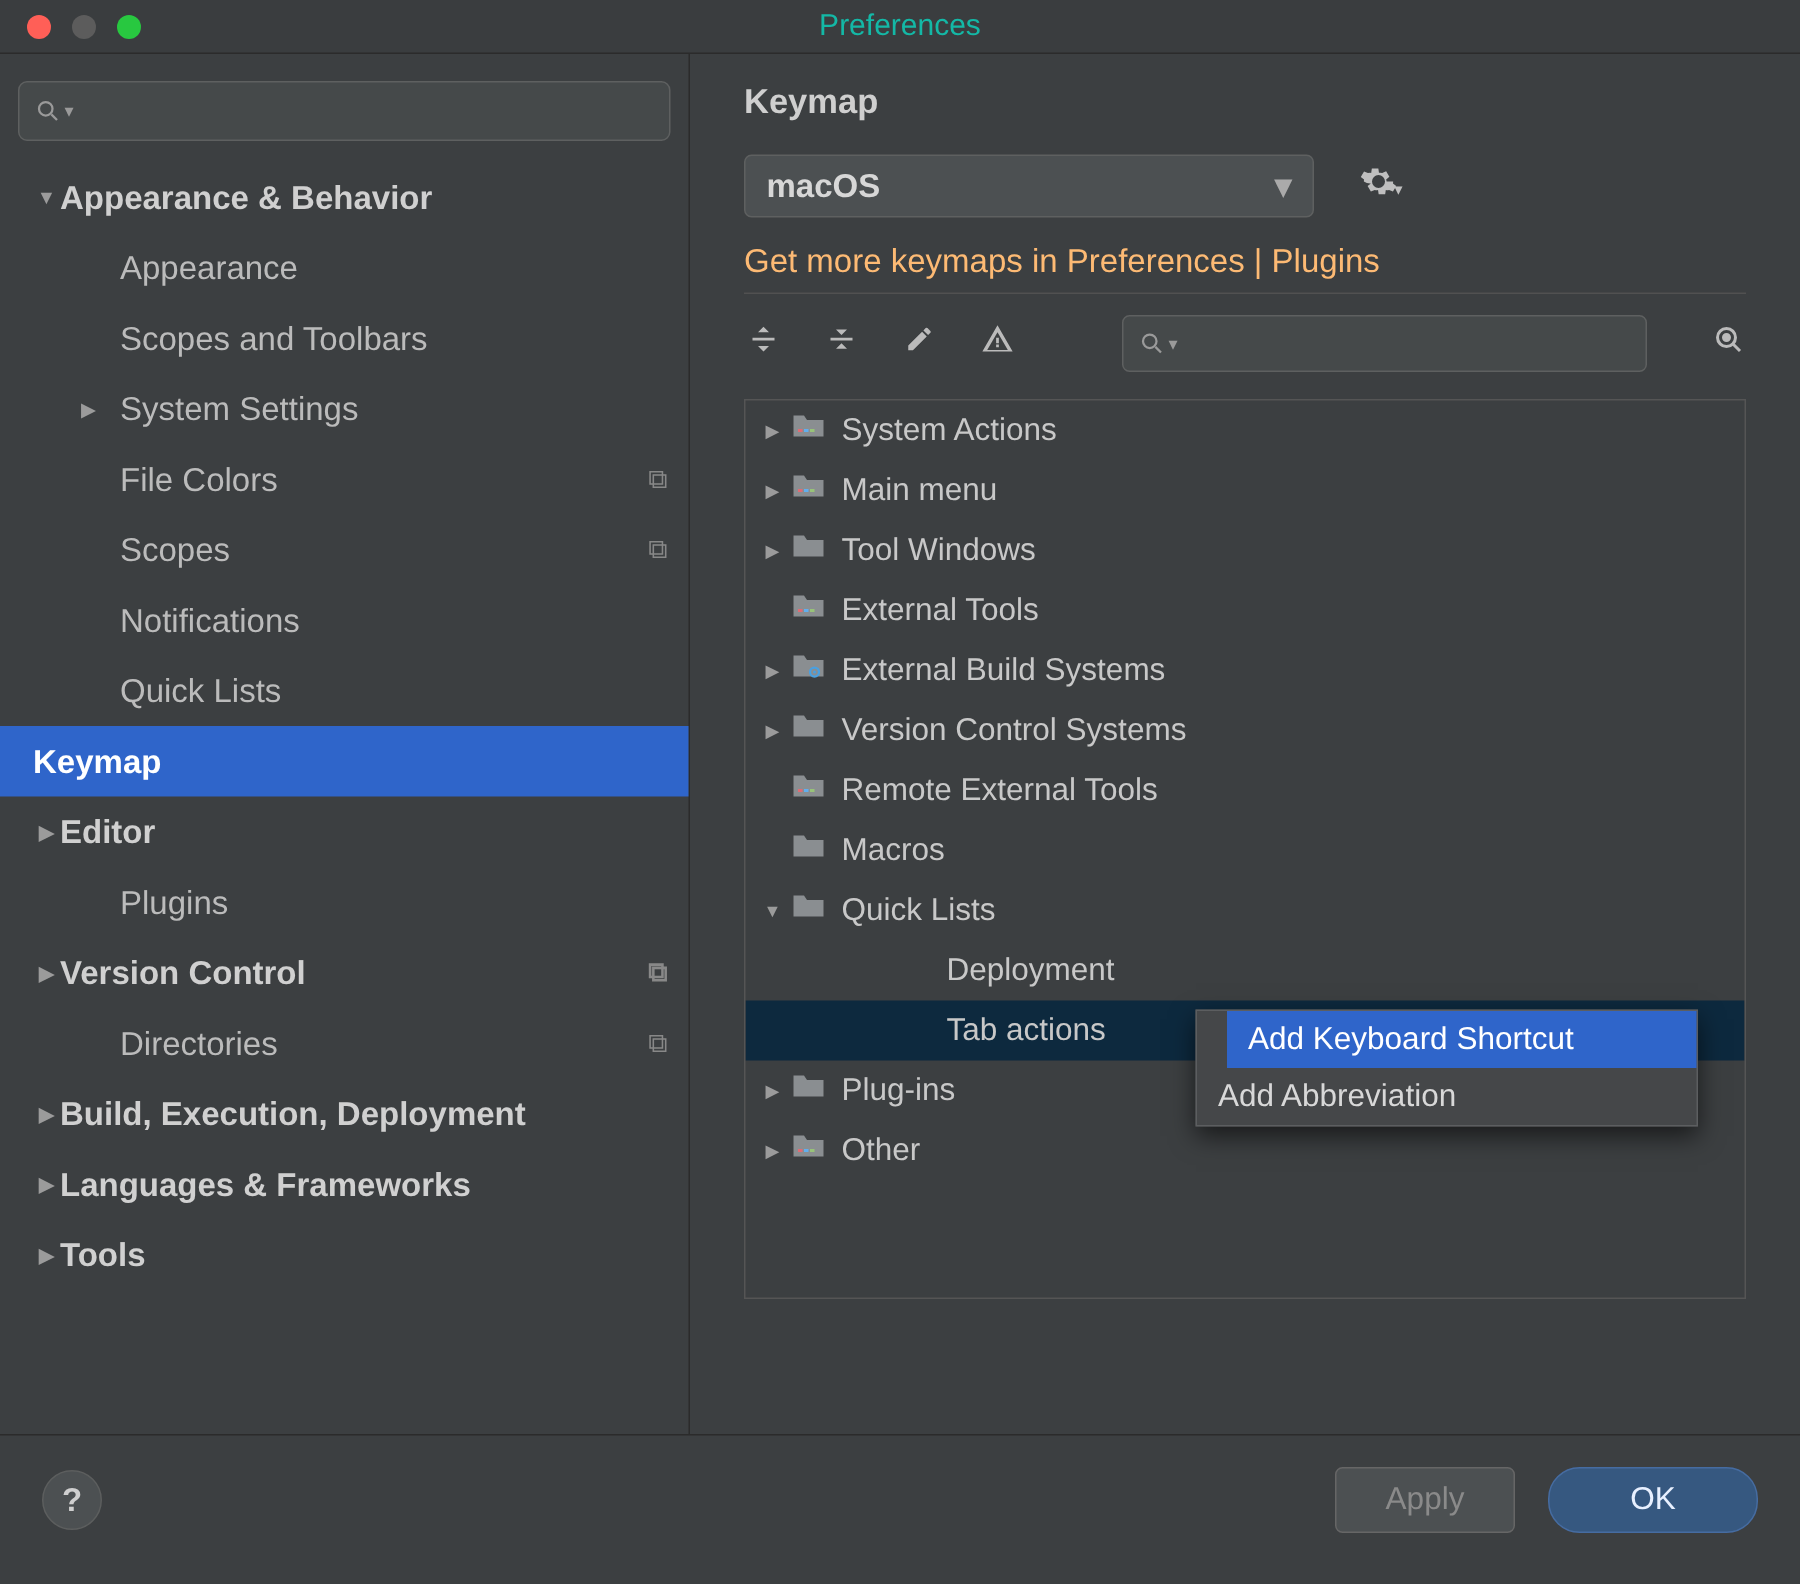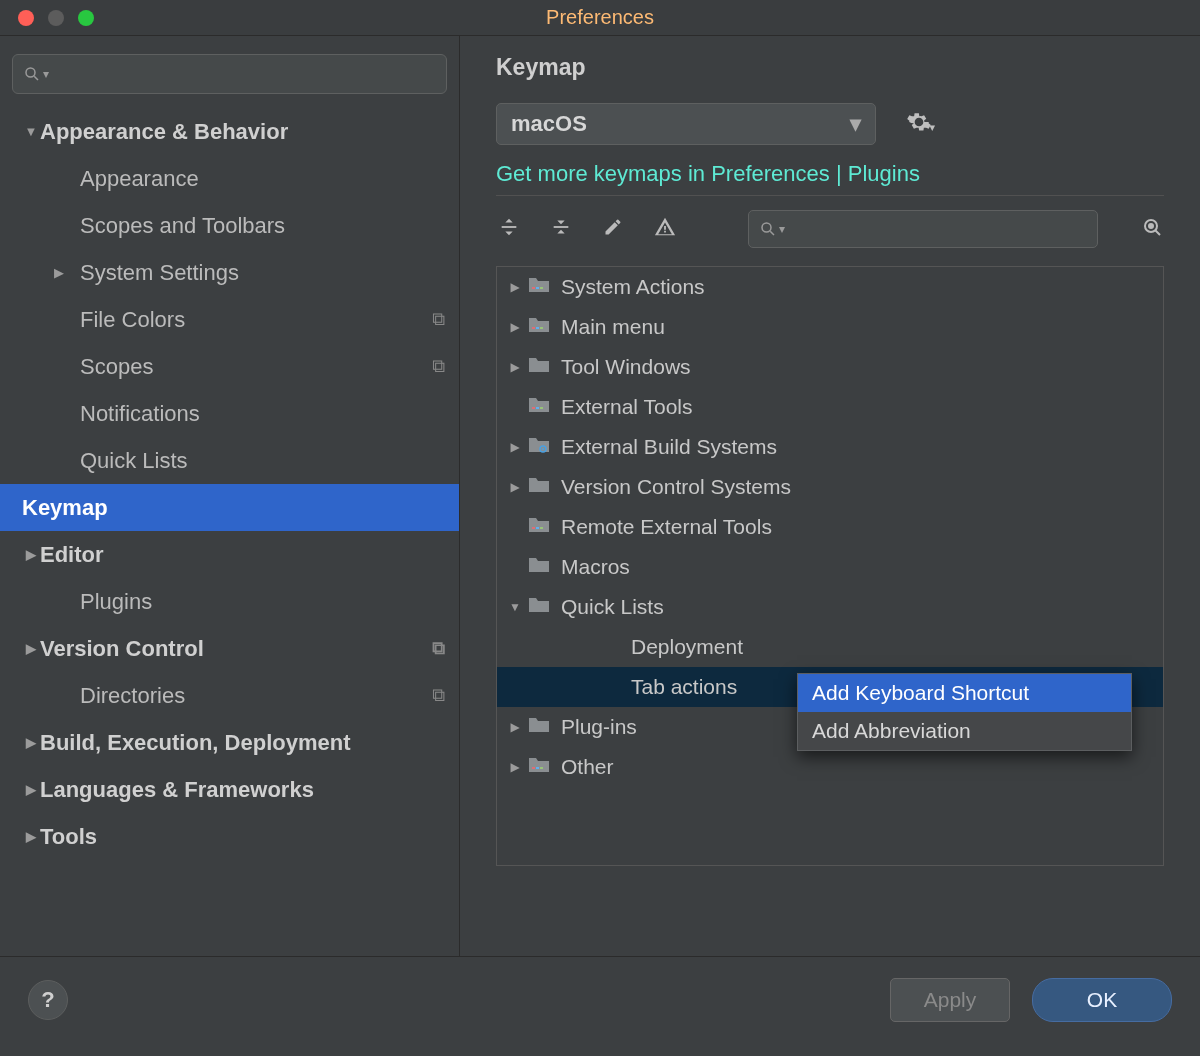--- a/index.html
+++ b/index.html
@@ -24,21 +24,21 @@
     display: flex;
     gap: 14px;
     padding-left: 18px;
   }
   .dot { width: 16px; height: 16px; border-radius: 50%; }
   .dot.red { background: #ff5f57; }
   .dot.yel { background: #5c5c5c; }
   .dot.grn { background: #28c840; }
   .titlebar-title {
     position: absolute; left: 50%; transform: translateX(-50%);
-    color: #fdba74; font-size: 20px;
+    color: #14b8a6; font-size: 20px;
   }
   .content {
     display: flex;
     height: 920px;
   }
   .sidebar {
     width: 460px;
     border-right: 1px solid #2b2b2b;
     padding-top: 18px;
   }
@@ -84,21 +84,21 @@
   }
   .scheme-select {
     width: 380px; height: 42px;
     background: #4c5052; border: 1px solid #5e6060; border-radius: 5px;
     color: #d7d7d7; font-size: 22px; font-weight: 600;
     display: flex; align-items: center; justify-content: space-between;
     padding: 0 14px;
   }
   .gear { color: #bfbfbf; }
   .link {
-    color: #5eead4; font-size: 22px; display: block;
+    color: #fdba74; font-size: 22px; display: block;
   }
   .divider { border: none; border-top: 1px solid #515151; margin: 8px 0 14px 0;}
   .toolbar {
     display: flex; align-items: center; gap: 26px;
   }
   .toolbar .icon-btn { color: #b8b8b8; width: 26px; text-align:center;}
   .tb-search {
     margin-left: auto;
     width: 350px; height: 38px;
     background: #45494a; border: 1px solid #5e6060; border-radius: 5px;
@@ -132,21 +132,21 @@
     background: #454749;
     border: 1px solid #5c5e60;
     box-shadow: 0 6px 16px rgba(0,0,0,0.6);
     z-index: 10;
   }
   .cm-item {
     height: 38px; display:flex; align-items:center;
     padding: 0 14px; font-size: 21px; color: #d8d8d8;
   }
   .cm-item.hl {
-    background: #2f65ca; color: #fff;
+    background: #2f65ca; color: #fff; margin-left: 20px;
   }
   .footer {
     height: 86px;
     border-top: 1px solid #2b2b2b;
     display: flex; align-items: center;
     padding: 0 28px;
     gap: 22px;
   }
   .help-btn {
     width: 40px; height:40px; border-radius: 50%;

